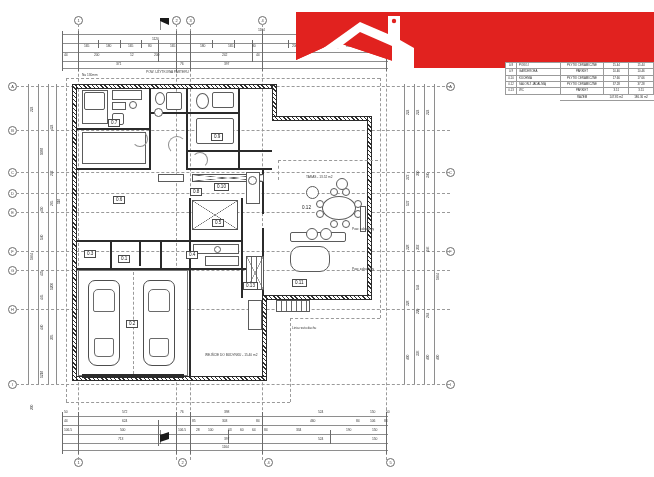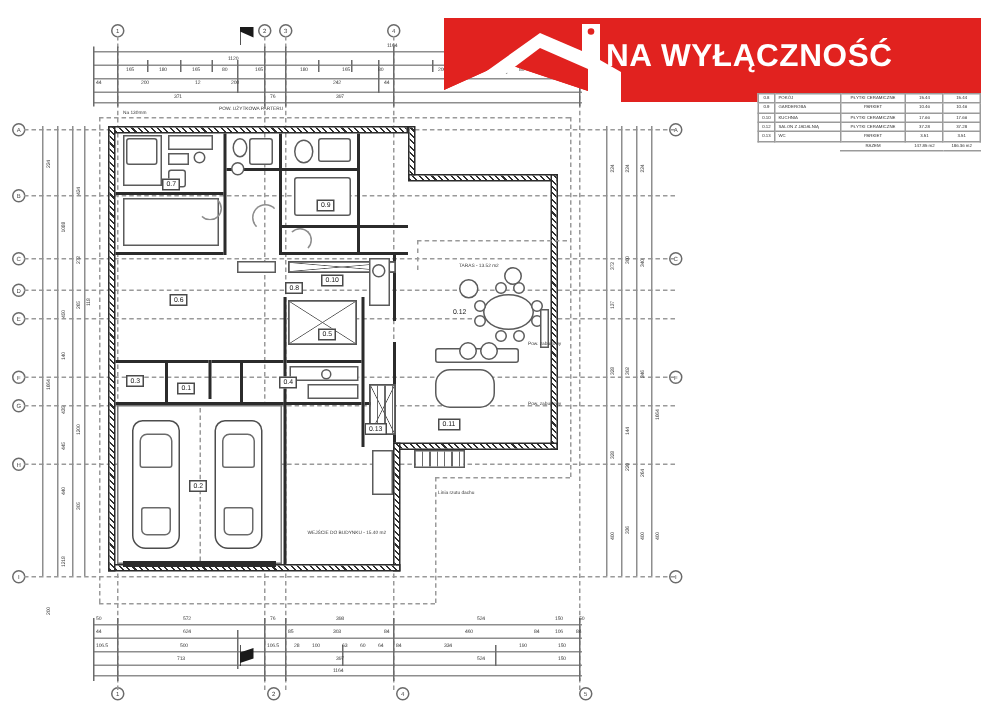--- a/index.html
+++ b/index.html
@@ -574,21 +574,20 @@
       <path d="M0,0 H358 V56 H118 L40,30 L0,48 Z" fill="#e1221f"></path>
       <path d="M0,0 H358 V56 H118 L40,30 L0,48 Z" fill="#e1221f"></path>
 
       <g>
         <path d="M28,34 L62,12 L96,26 L96,42 L118,56 L0,56 L0,44 Z" fill="#ffffff" opacity="0"></path>
         <path d="M22,40 L64,10 L92,22 L92,8 L104,8 L104,28 L118,36 L118,56 L96,56 L96,34 L64,20 L40,38 Z" fill="#ffffff"></path>
         <rect x="92" y="4" width="12" height="6" fill="#ffffff"></rect>
         <circle cx="98" cy="9" r="2.2" fill="#e1221f"></circle>
       </g>
     </svg>
-    <span id="banner-text">NA WYŁĄCZNOŚĆ</span>
   </div>
 
   <table id="legend">
     <tbody>
       <tr>
         <td class="c col-idx">0.8</td>
         <td class="col-nm">POKÓJ</td>
         <td class="c col-mt">PŁYTKI CERAMICZNE</td>
         <td class="c col-a1">15.44</td>
         <td class="c col-a2">15.44</td>

